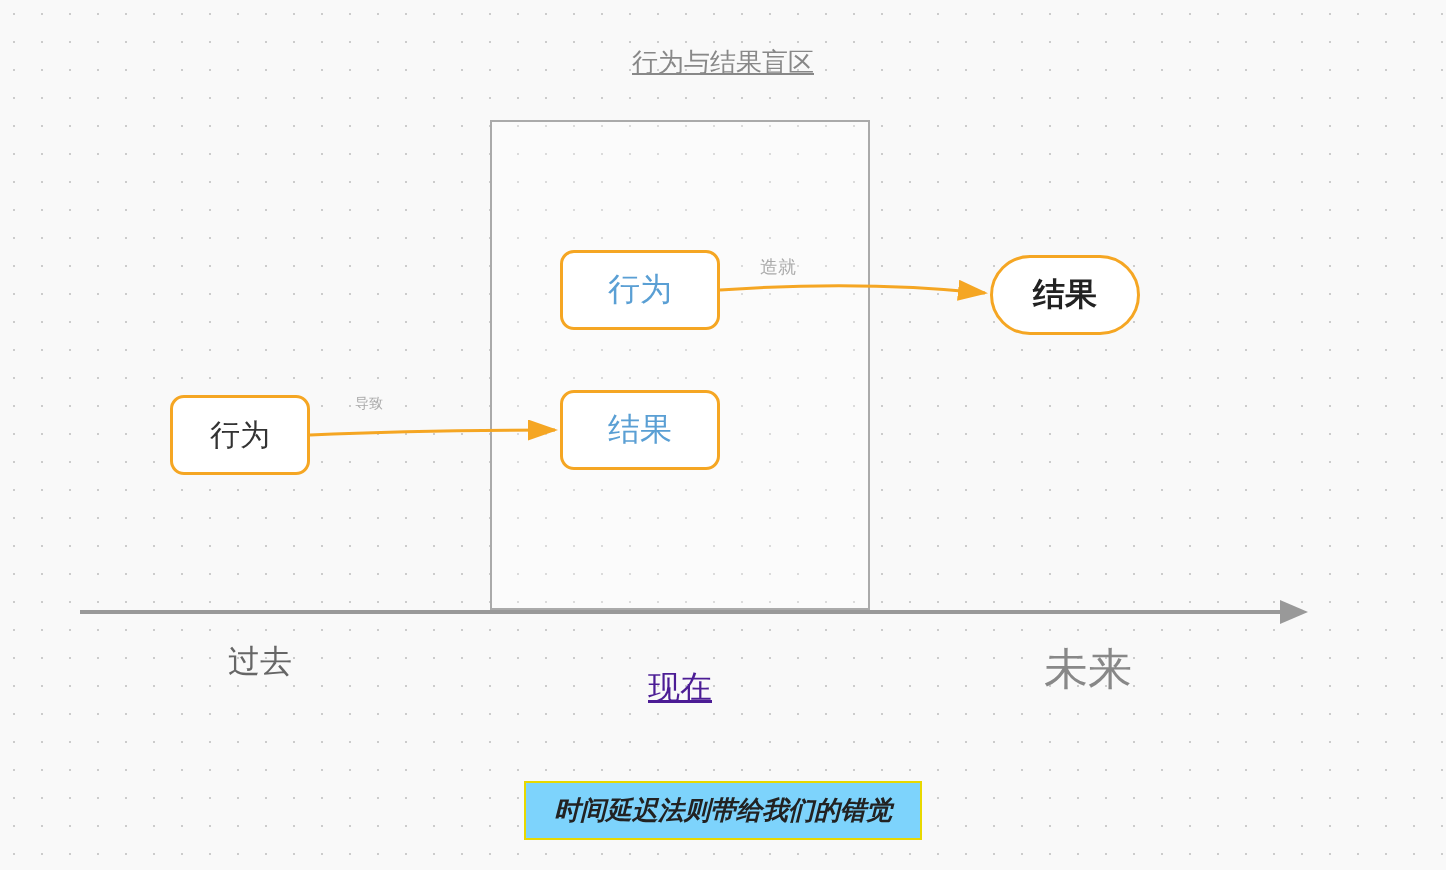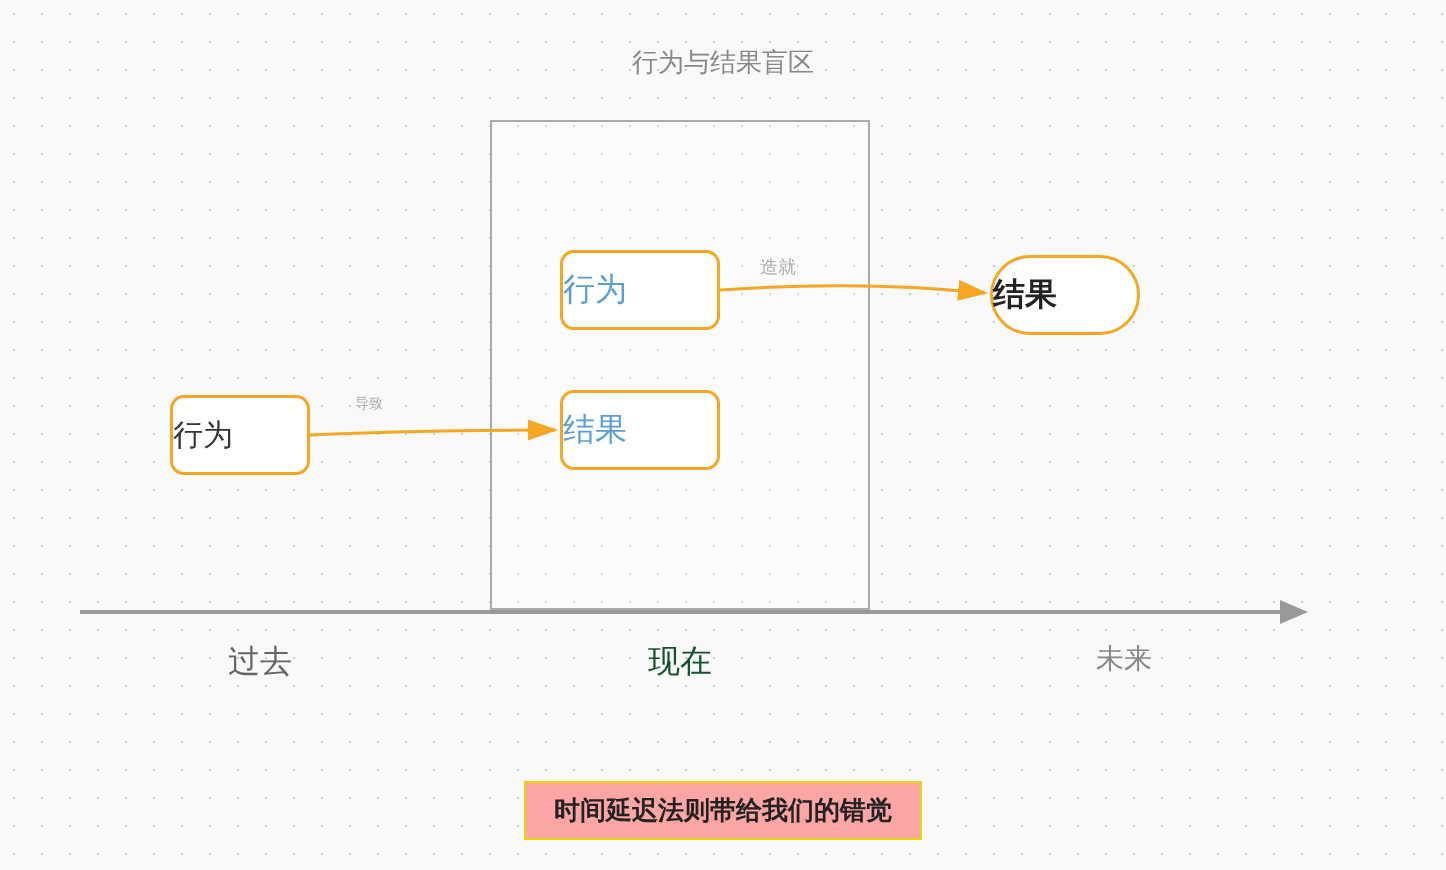--- a/index.html
+++ b/index.html
@@ -30,20 +30,21 @@
 
     
     .title {
       position: absolute;
       top: 45px;
       left: 50%;
       transform: translateX(-50%);
       font-size: 26px;
       color: #888;
       white-space: nowrap;
+      text-decoration: underline;
     }
 
     
     .blind-zone {
       position: absolute;
       left: 490px;
       top: 120px;
       width: 380px;
       height: 490px;
       border: 2px solid #aaa;
@@ -73,57 +74,60 @@
     .label-past {
       position: absolute;
       top: 640px;
       left: 260px;
       font-size: 32px;
       color: #666;
       transform: translateX(-50%);
     }
     .label-present {
       position: absolute;
+      top: 666px;
+      left: 680px;
+      font-size: 32px;
+      color: #4c1d95;
+      transform: translateX(-50%);
+      text-decoration: underline;
+    }
+    .label-future {
+      position: absolute;
       top: 640px;
-      left: 680px;
-      font-size: 32px;
-      color: #14532d;
-      transform: translateX(-50%);
-    }
-    .label-future {
-      position: absolute;
-      top: 640px;
-      left: 1124px;
-      font-size: 28px;
+      left: 1088px;
+      font-size: 44px;
       color: #888;
       transform: translateX(-50%);
     }
 
     
     .caption {
       position: absolute;
       bottom: 30px;
       left: 50%;
       transform: translateX(-50%);
-      background: #fca5a5;
+      background: #7dd3fc;
       border: 2px solid #e8d800;
       padding: 10px 28px;
       font-size: 26px;
       font-weight: bold;
       color: #222;
       white-space: nowrap;
+      font-style: italic;
     }
 
     
     .node {
       position: absolute;
       border-radius: 14px;
       border: 3px solid #f5a623;
       display: flex;
       align-items: center;
+      justify-content: center;
     }
 
     .node-past-action {
       left: 170px;
       top: 395px;
       width: 140px;
       height: 80px;
       background: white;
     }
     .node-past-action .node-label {

